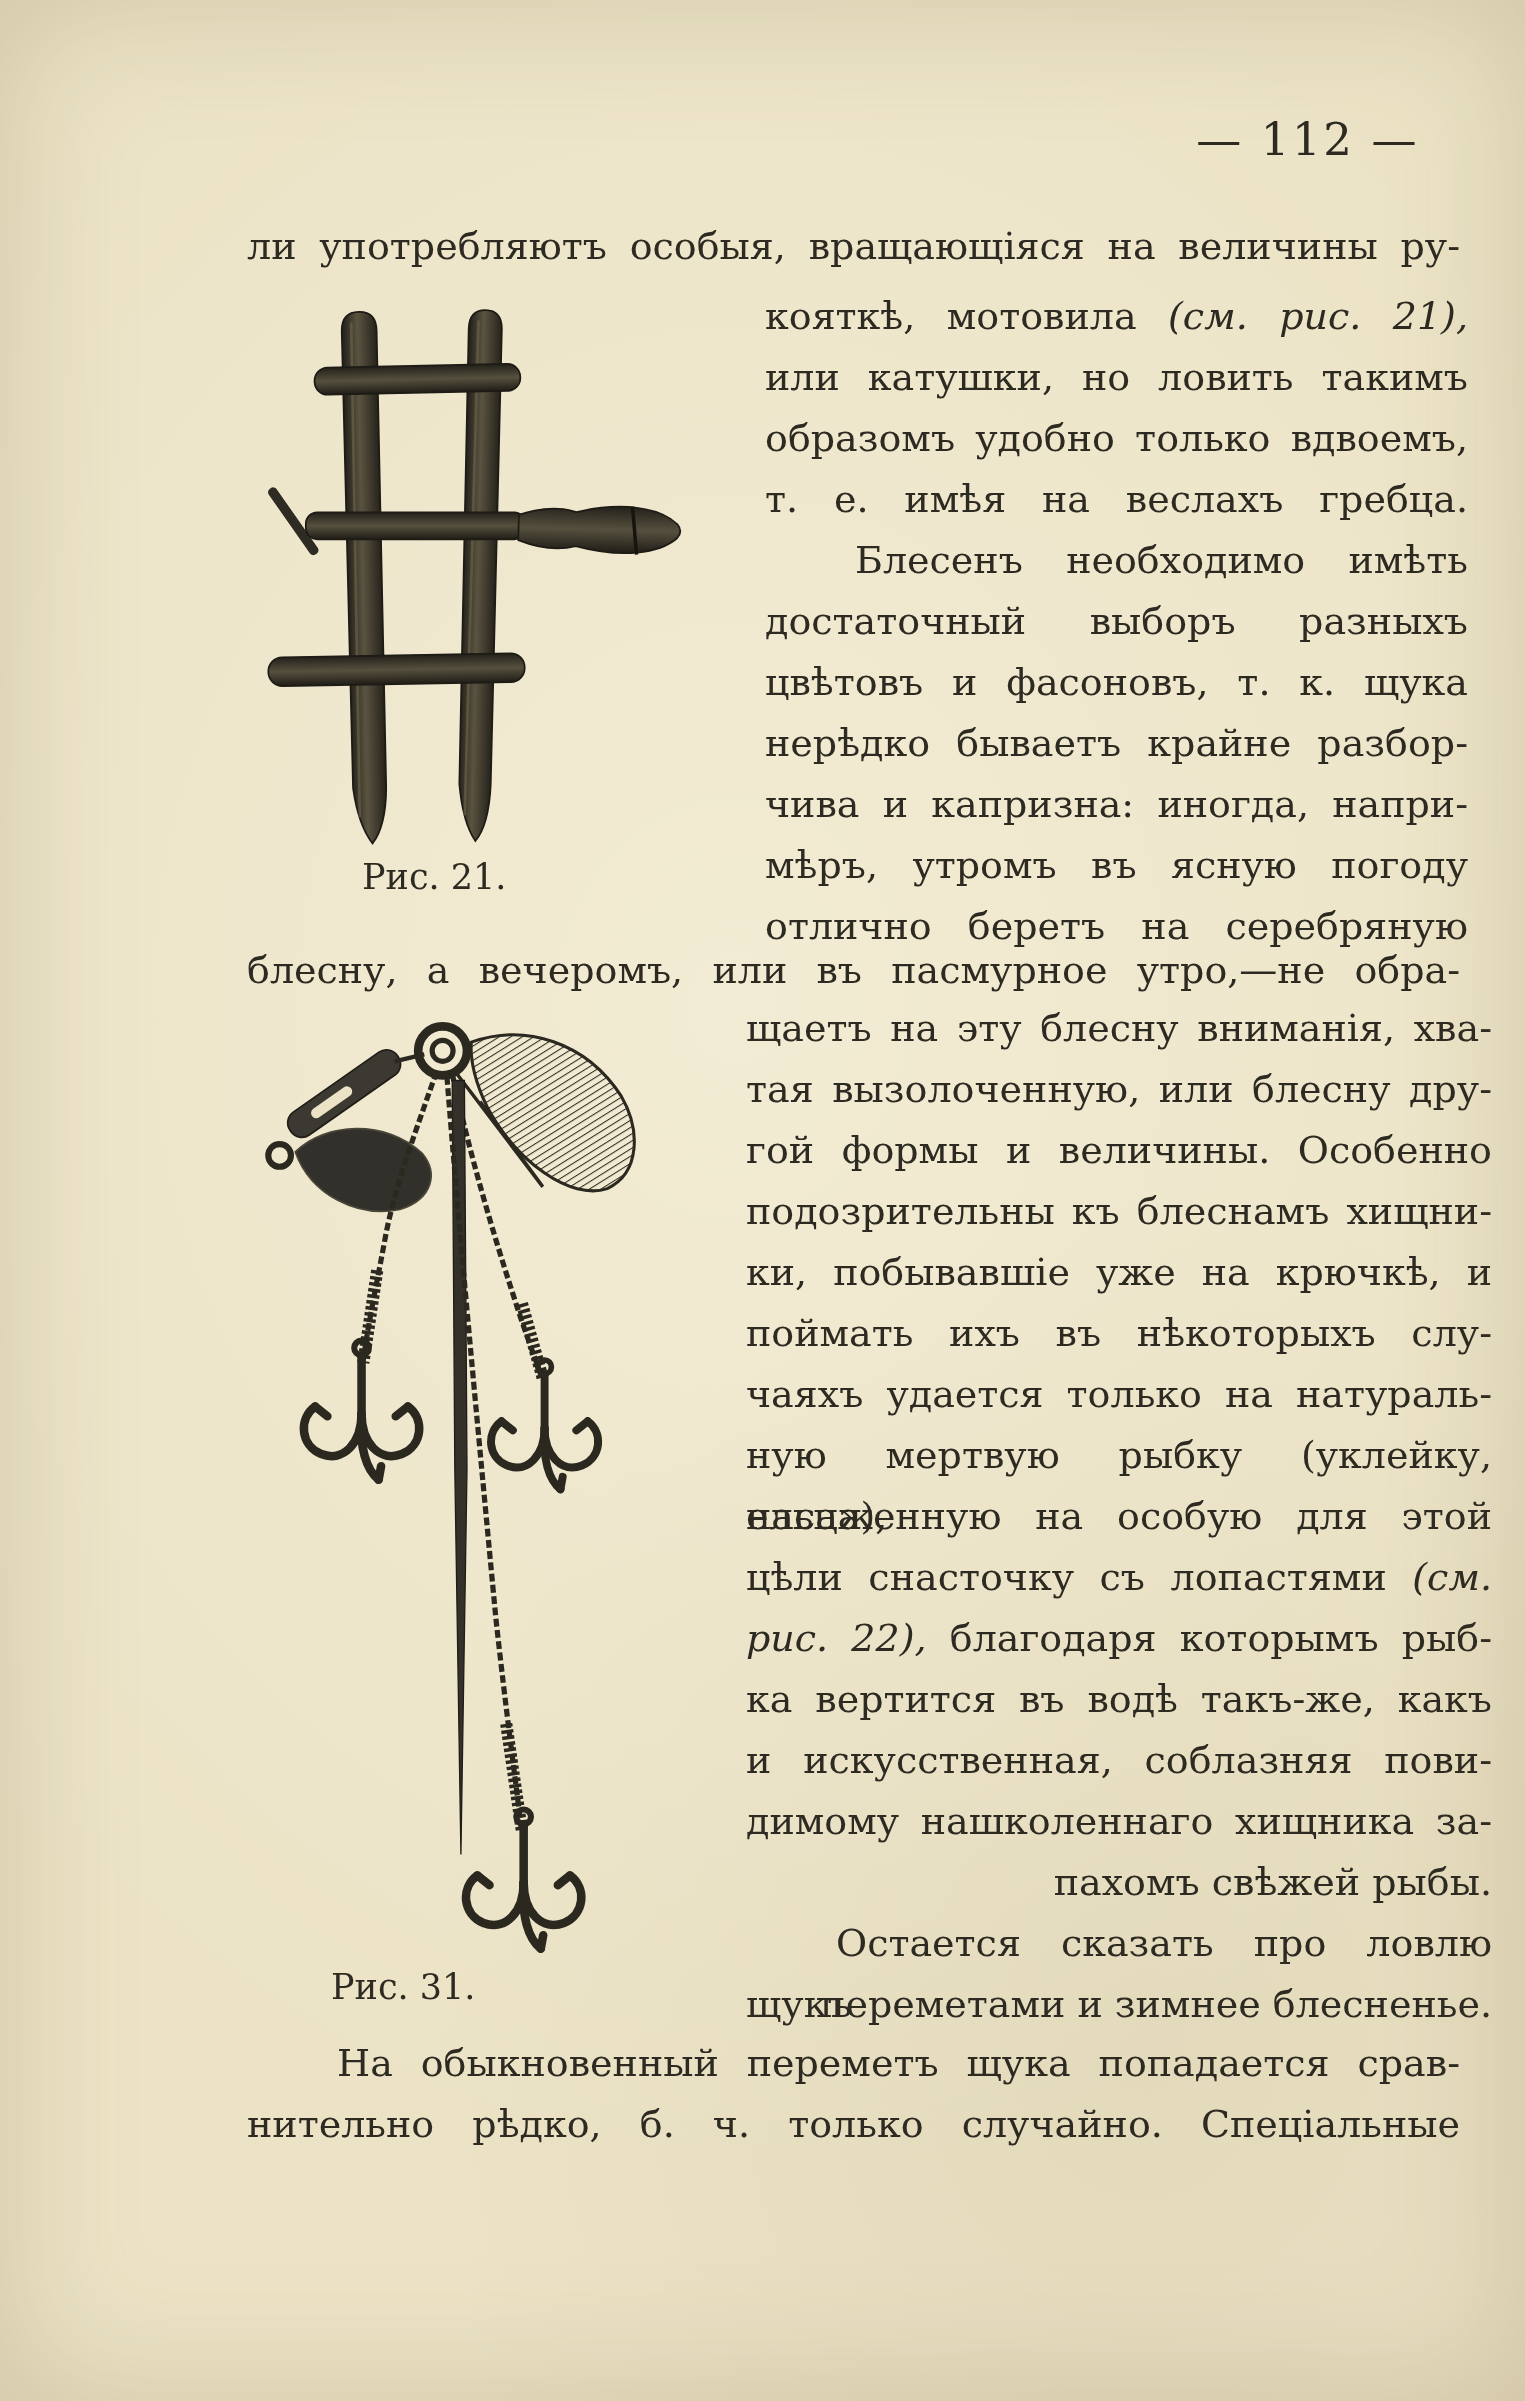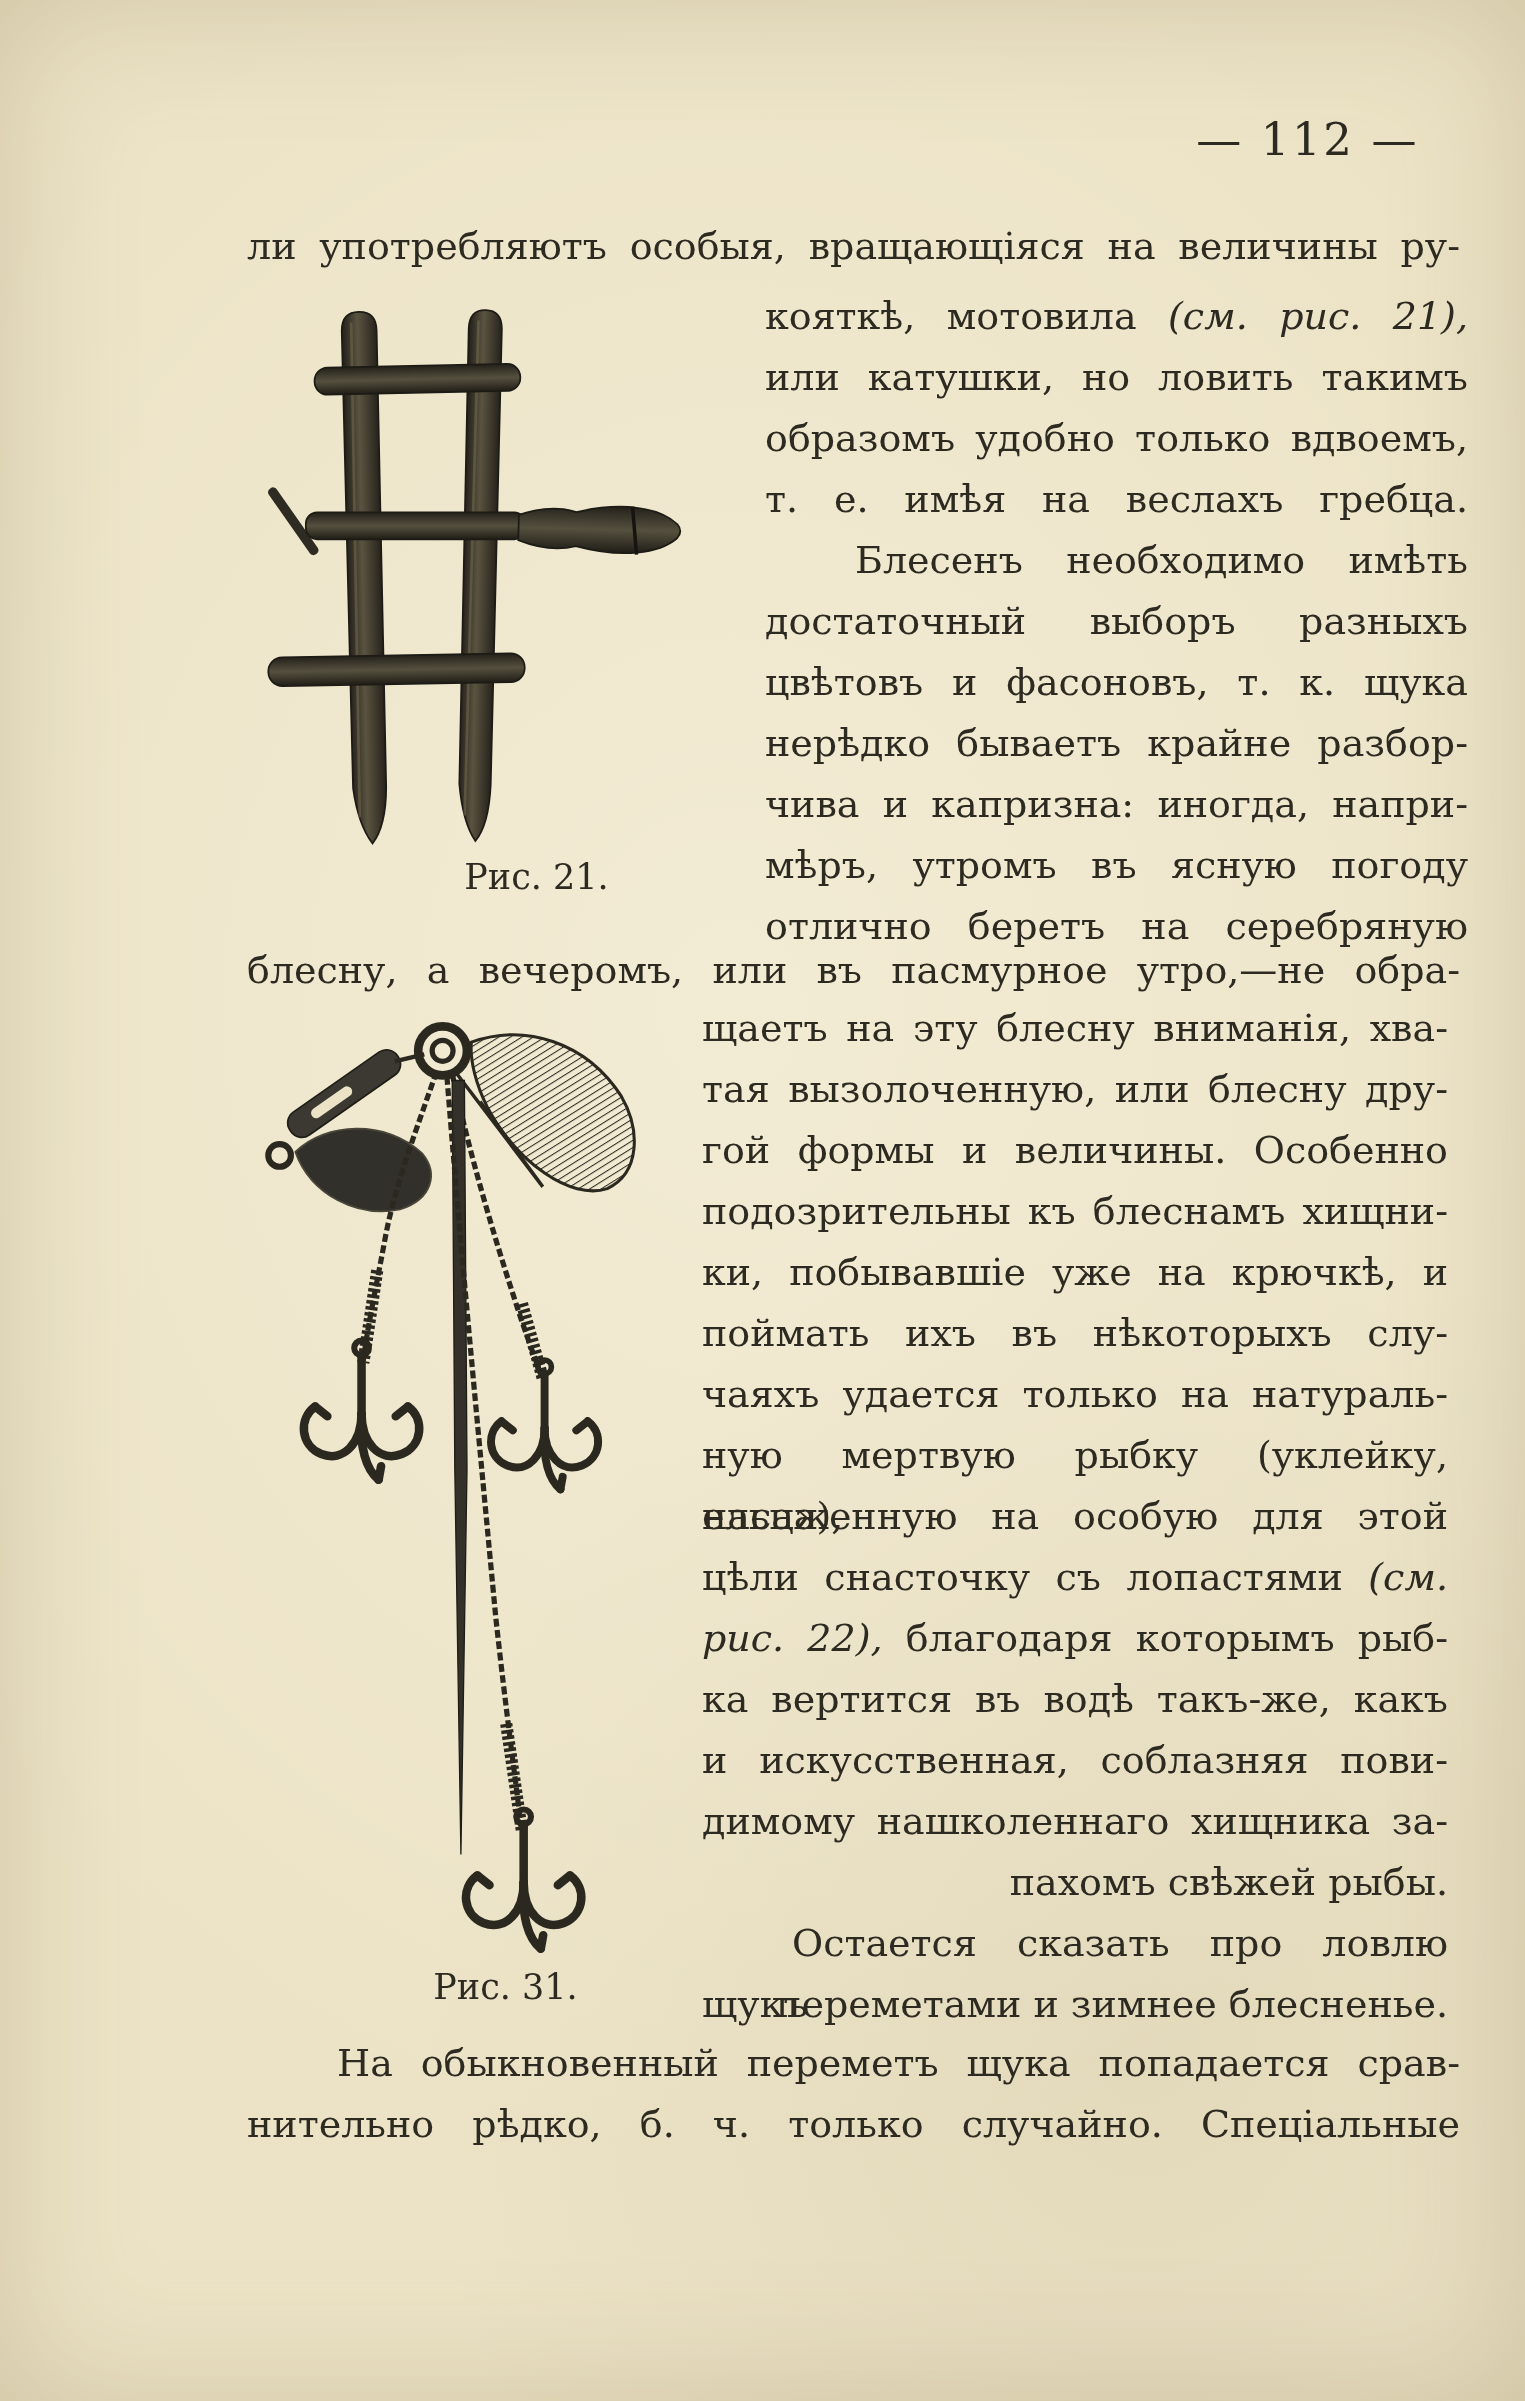--- a/index.html
+++ b/index.html
@@ -24,21 +24,21 @@
   }
   .tblock{}
   .line{
     text-align:justify; text-align-last:justify;
     height:61px; line-height:61px; font-size:38px;
   }
   .line.nojust{ text-align:right; text-align-last:auto; }
   .line.indent{ text-indent:90px; }
   .it{ font-style:italic; }
   .caption{
-    text-align:center; font-size:35px; line-height:42px;
+    text-align:left; font-size:35px; line-height:42px;
   }
   svg{ display:block; }
 </style>
 </head>
 <body>
 
 <div class="page">
 
   <div class="abs pageno">— 112 —</div>
 
@@ -160,21 +160,21 @@
     </g>
 
     <g fill="none" stroke="#2b2820">
       <path d="M220 70 C235 260 258 500 276 690 C288 800 298 870 305 930" stroke-width="6" stroke-dasharray="9 4"></path>
       <line x1="288" y1="812" x2="306" y2="935" stroke-width="14" stroke-dasharray="4 3"></line>
     </g>
     <use href="#treble" transform="translate(308,1000) scale(1.4)"></use>
   </svg>
   <div class="abs caption" style="left:331px;top:1966px;width:349px">Рис. 31.</div>
 
-  <div class="abs tblock" style="left:702px;top:998px;width:746px">
+  <div class="abs tblock" style="left:746px;top:998px;width:746px">
       <div class="line"><span>щаетъ на эту блесну вниманія, хва-</span></div>
       <div class="line"><span>тая вызолоченную, или блесну дру-</span></div>
       <div class="line"><span>гой формы и величины. Особенно</span></div>
       <div class="line"><span>подозрительны къ блеснамъ хищни-</span></div>
       <div class="line"><span>ки, побывавшіе уже на крючкѣ, и</span></div>
       <div class="line"><span>поймать ихъ въ нѣкоторыхъ слу-</span></div>
       <div class="line"><span>чаяхъ удается только на натураль-</span></div>
       <div class="line"><span>ную мертвую рыбку (уклейку, ельца),</span></div>
       <div class="line"><span>насаженную на особую для этой</span></div>
       <div class="line"><span>цѣли снасточку съ лопастями </span><span class="it">(см.</span></div>

